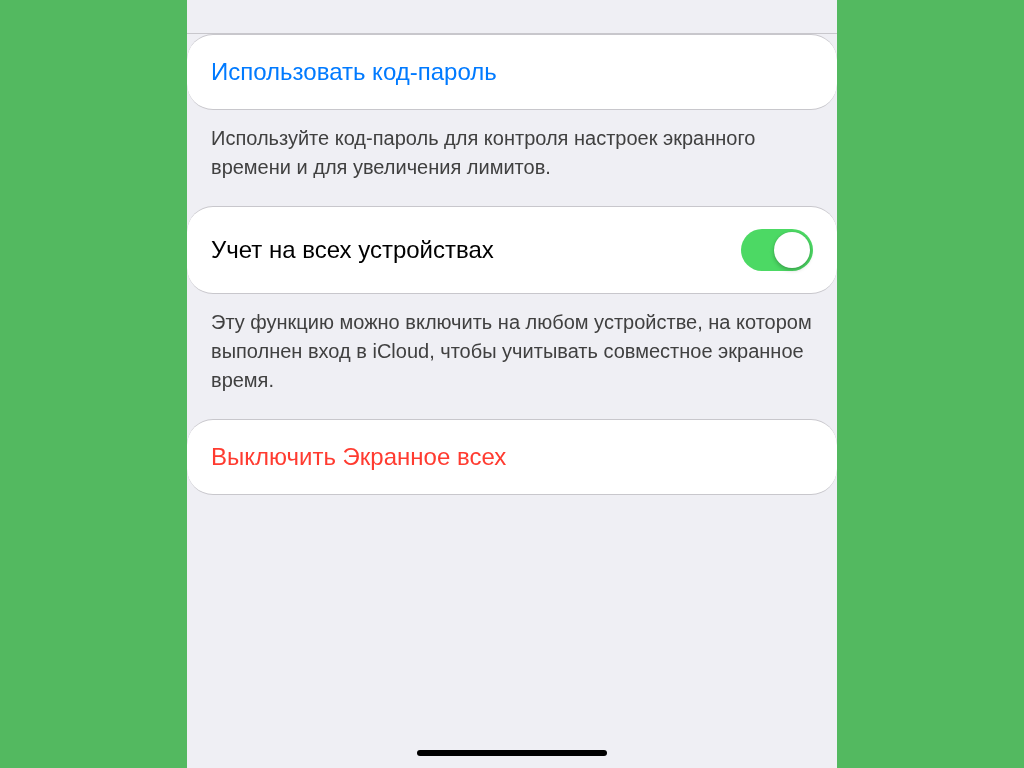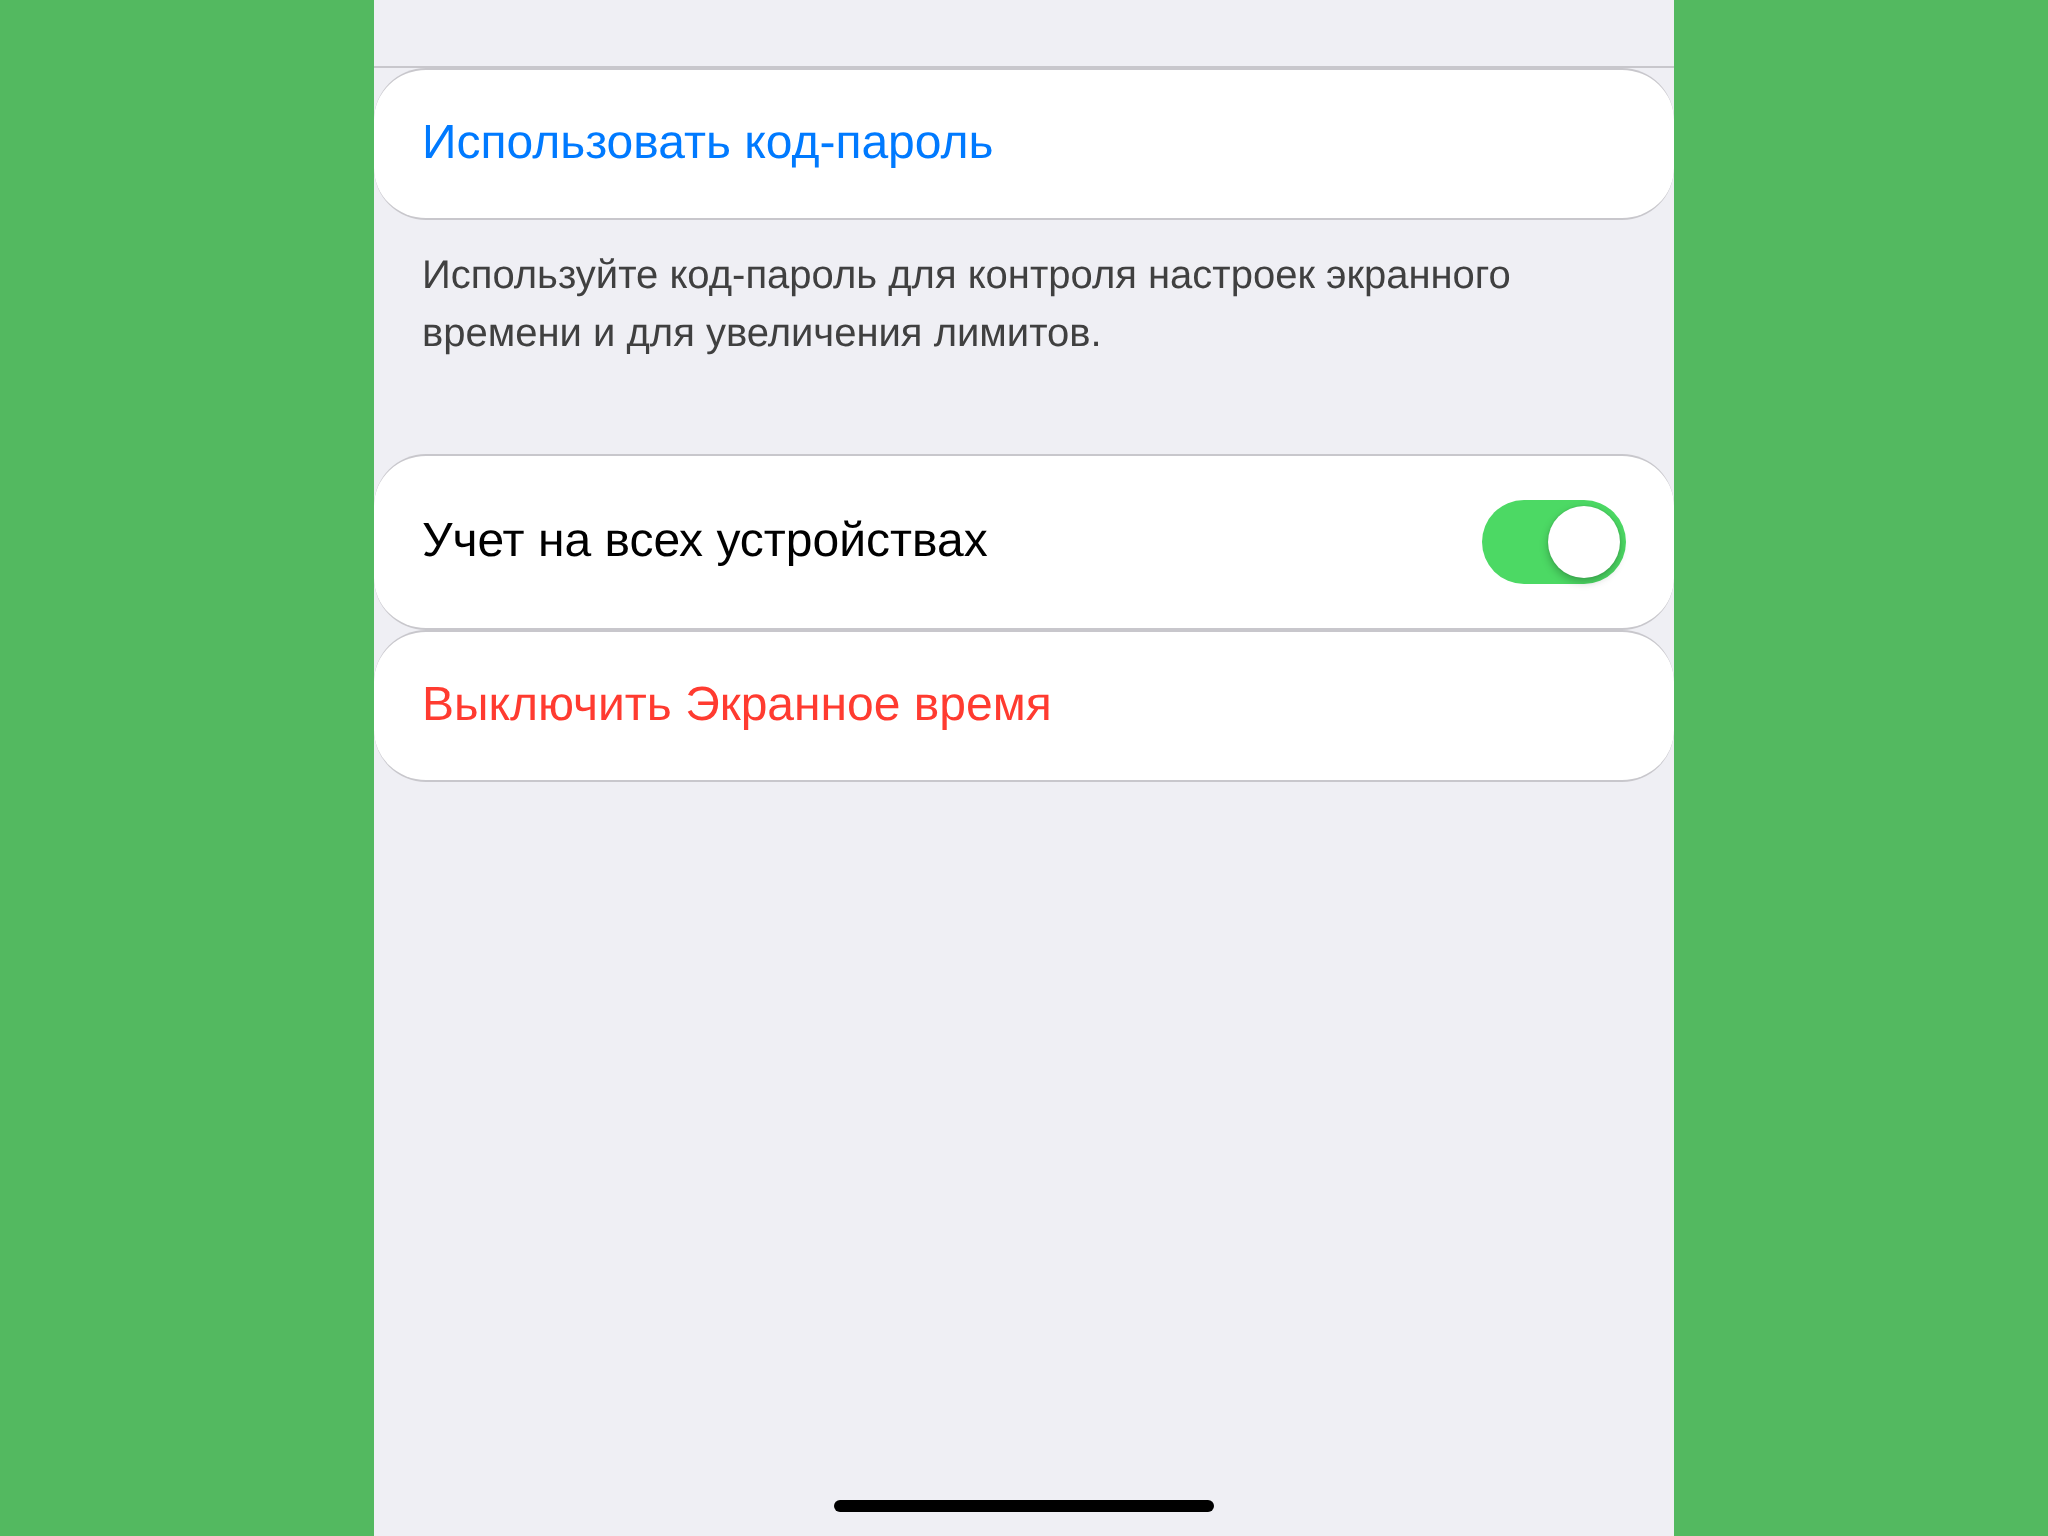--- a/index.html
+++ b/index.html
@@ -33,21 +33,21 @@
       line-height: 1.25;
       border-top: 0.5px solid #c8c7cc;
       border-bottom: 0.5px solid #c8c7cc;
       display: flex;
       align-items: center;
       justify-content: space-between;
       border-radius: 26px;
     }
     .row-link { color: #007aff; }
     .row-danger { color: #ff3b30; }
-    .row-plain { color: #000; margin-top: 21px; }
+    .row-plain { color: #000; }
     .footer-text {
       padding: 14px 24px 24px 24px;
       font-size: 20px;
       line-height: 1.45;
       color: #404040;
     }
     .toggle {
       width: 72px;
       height: 42px;
       border-radius: 21px;
@@ -90,21 +90,22 @@
 
   <div class="footer-text">Используйте код-пароль для контроля настроек экранного времени и для увеличения лимитов.</div>
 
   <div class="row row-plain">
     <span>Учет на всех устройствах</span>
     <div class="toggle">
       <div class="knob"></div>
     </div>
   </div>
 
+  <div class="footer-text">Эту функцию можно включить на любом устройстве, на котором выполнен вход в iCloud, чтобы учитывать совместное экранное время.</div>
 
   <div class="row row-danger">
-    <span>Выключить Экранное время</span>
+    <span>Выключить Экранное всех</span>
   </div>
 
   <div class="spacer"></div>
 
   <div class="home-indicator"></div>
 </div>
 
 </body></html>

